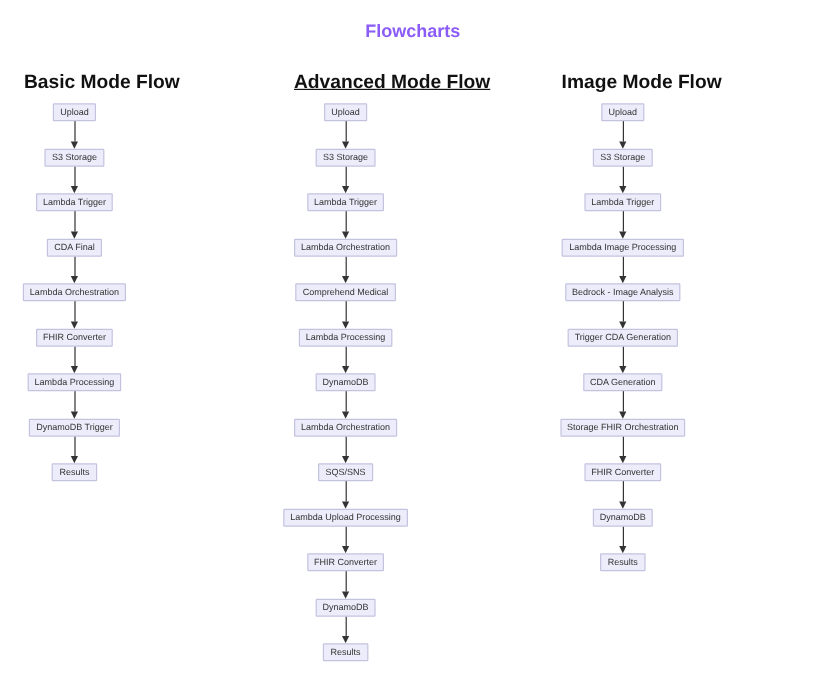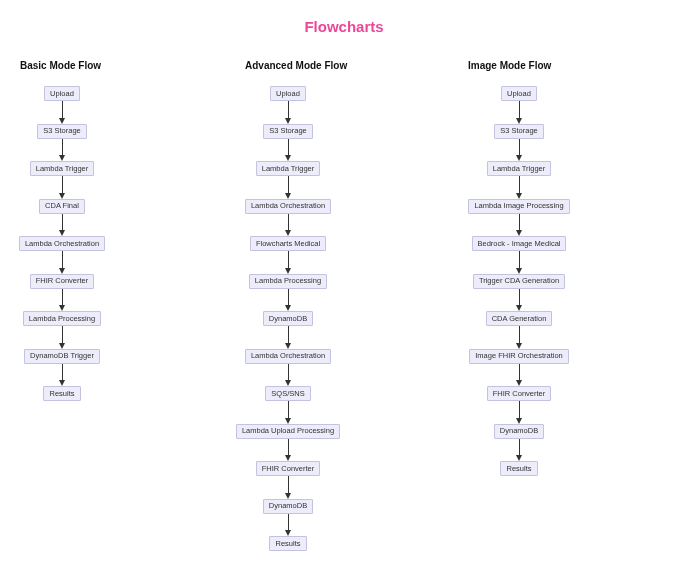--- a/index.html
+++ b/index.html
@@ -16,32 +16,32 @@
     overflow: hidden;
   }
   .title {
     position: absolute;
     top: 18px;
     left: 0;
     right: 0;
     text-align: center;
     font-size: 15px;
     font-weight: bold;
-    color: #ec4899;
+    color: #8b5cf6;
   }
   .col-header {
     position: absolute;
     top: 60px;
-    font-size: 10px;
+    font-size: 16px;
     font-weight: bold;
     color: #111111;
     white-space: nowrap;
   }
   #h0 { left: 20px; }
-  #h1 { left: 245px; }
+  #h1 { left: 245px; text-decoration: underline; }
   #h2 { left: 468px; text-align: right; }
   .flow-stack {
     position: absolute;
     top: 86px;
     display: flex;
     flex-direction: column;
     align-items: center;
   }
   #s0 { left: 2px;   width: 120px; }
   #s1 { left: 208px; width: 160px; }
@@ -143,21 +143,21 @@
       <div class="node-box">Lambda Trigger</div>
       <div class="arrow">
         <div class="line"></div>
         <div class="head"></div>
       </div>
       <div class="node-box">Lambda Orchestration</div>
       <div class="arrow">
         <div class="line"></div>
         <div class="head"></div>
       </div>
-      <div class="node-box">Flowcharts Medical</div>
+      <div class="node-box">Comprehend Medical</div>
       <div class="arrow">
         <div class="line"></div>
         <div class="head"></div>
       </div>
       <div class="node-box">Lambda Processing</div>
       <div class="arrow">
         <div class="line"></div>
         <div class="head"></div>
       </div>
       <div class="node-box">DynamoDB</div>
@@ -206,36 +206,36 @@
       <div class="node-box">Lambda Trigger</div>
       <div class="arrow">
         <div class="line"></div>
         <div class="head"></div>
       </div>
       <div class="node-box">Lambda Image Processing</div>
       <div class="arrow">
         <div class="line"></div>
         <div class="head"></div>
       </div>
-      <div class="node-box">Bedrock - Image Medical</div>
+      <div class="node-box">Bedrock - Image Analysis</div>
       <div class="arrow">
         <div class="line"></div>
         <div class="head"></div>
       </div>
       <div class="node-box">Trigger CDA Generation</div>
       <div class="arrow">
         <div class="line"></div>
         <div class="head"></div>
       </div>
       <div class="node-box">CDA Generation</div>
       <div class="arrow">
         <div class="line"></div>
         <div class="head"></div>
       </div>
-      <div class="node-box">Image FHIR Orchestration</div>
+      <div class="node-box">Storage FHIR Orchestration</div>
       <div class="arrow">
         <div class="line"></div>
         <div class="head"></div>
       </div>
       <div class="node-box">FHIR Converter</div>
       <div class="arrow">
         <div class="line"></div>
         <div class="head"></div>
       </div>
       <div class="node-box">DynamoDB</div>

